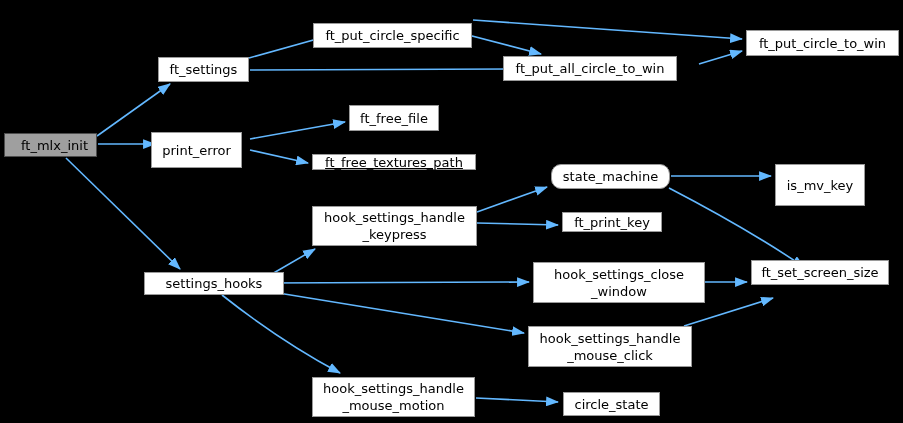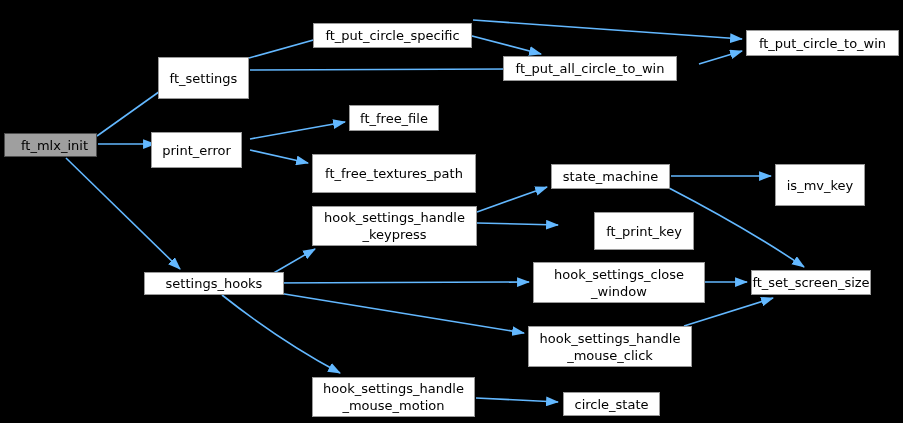--- a/index.html
+++ b/index.html
@@ -75,35 +75,35 @@
     <path class="edge" marker-end="url(#arrow)" d="M477,212 L547,187"></path>
     <path class="edge" marker-end="url(#arrow)" d="M477,223 L558,225"></path>
     <path class="edge" marker-end="url(#arrow)" d="M671,176 L771,176"></path>
     <path class="edge" marker-end="url(#arrow)" d="M669,188 Q748,229 804,267"></path>
     <path class="edge" marker-end="url(#arrow)" d="M689,282 L747,282"></path>
     <path class="edge" marker-end="url(#arrow)" d="M684,326 L773,298"></path>
     <path class="edge" marker-end="url(#arrow)" d="M476,398 L558,402"></path>
   </svg>
 
   <div class="node root" style="left:4px;   top:133px; width:93px;  height:24px;padding-left:8px;">ft_mlx_init</div>
-  <div class="node" style="left:158px; top:57px;  width:91px;  height:42px;">ft_settings</div>
+  <div class="node" style="left:158px; top:57px;  width:91px;  height:25px;">ft_settings</div>
   <div class="node" style="left:313px; top:5px;   width:159px; height:25px;margin-top:18px;">ft_put_circle_specific</div>
   <div class="node" style="left:503px; top:56px;  width:174px; height:25px;">ft_put_all_circle_to_win</div>
   <div class="node" style="left:746px; top:30px;  width:153px; height:26px;">ft_put_circle_to_win</div>
   <div class="node" style="left:151px; top:132px; width:91px;  height:36px;">print_error</div>
   <div class="node" style="left:349px; top:105px; width:90px;  height:26px;">ft_free_file</div>
-  <div class="node" style="left:312px; top:154px; width:164px; height:39px;">ft_free_textures_path</div>
-  <div class="node" style="left:551px; top:164px; width:119px; height:25px;">state_machine</div>
+  <div class="node" style="left:312px; top:154px; width:164px; height:16px;text-decoration:underline;">ft_free_textures_path</div>
+  <div class="node" style="left:551px; top:164px; width:119px; height:25px;border-radius:10px;">state_machine</div>
   <div class="node" style="left:775px; top:164px; width:90px;  height:42px;">is_mv_key</div>
   <div class="node" style="left:312px; top:206px; width:165px; height:40px;">hook_settings_handle
 _keypress</div>
-  <div class="node" style="left:562px; top:212px; width:100px; height:38px;margin-left:32px;">ft_print_key</div>
+  <div class="node" style="left:562px; top:212px; width:100px; height:20px;">ft_print_key</div>
   <div class="node" style="left:144px; top:272px; width:140px; height:23px;">settings_hooks</div>
   <div class="node" style="left:533px; top:262px; width:172px; height:41px;">hook_settings_close
 _window</div>
   <div class="node" style="left:528px; top:326px; width:164px; height:41px;">hook_settings_handle
 _mouse_click</div>
-  <div class="node" style="left:751px; top:270px; width:120px; height:25px;">ft_set_screen_size</div>
+  <div class="node" style="left:751px; top:260px; width:138px; height:25px;">ft_set_screen_size</div>
   <div class="node" style="left:312px; top:377px; width:163px; height:40px;">hook_settings_handle
 _mouse_motion</div>
   <div class="node" style="left:563px; top:392px; width:97px;  height:24px;">circle_state</div>
 
 </div>
 
 </body></html>

